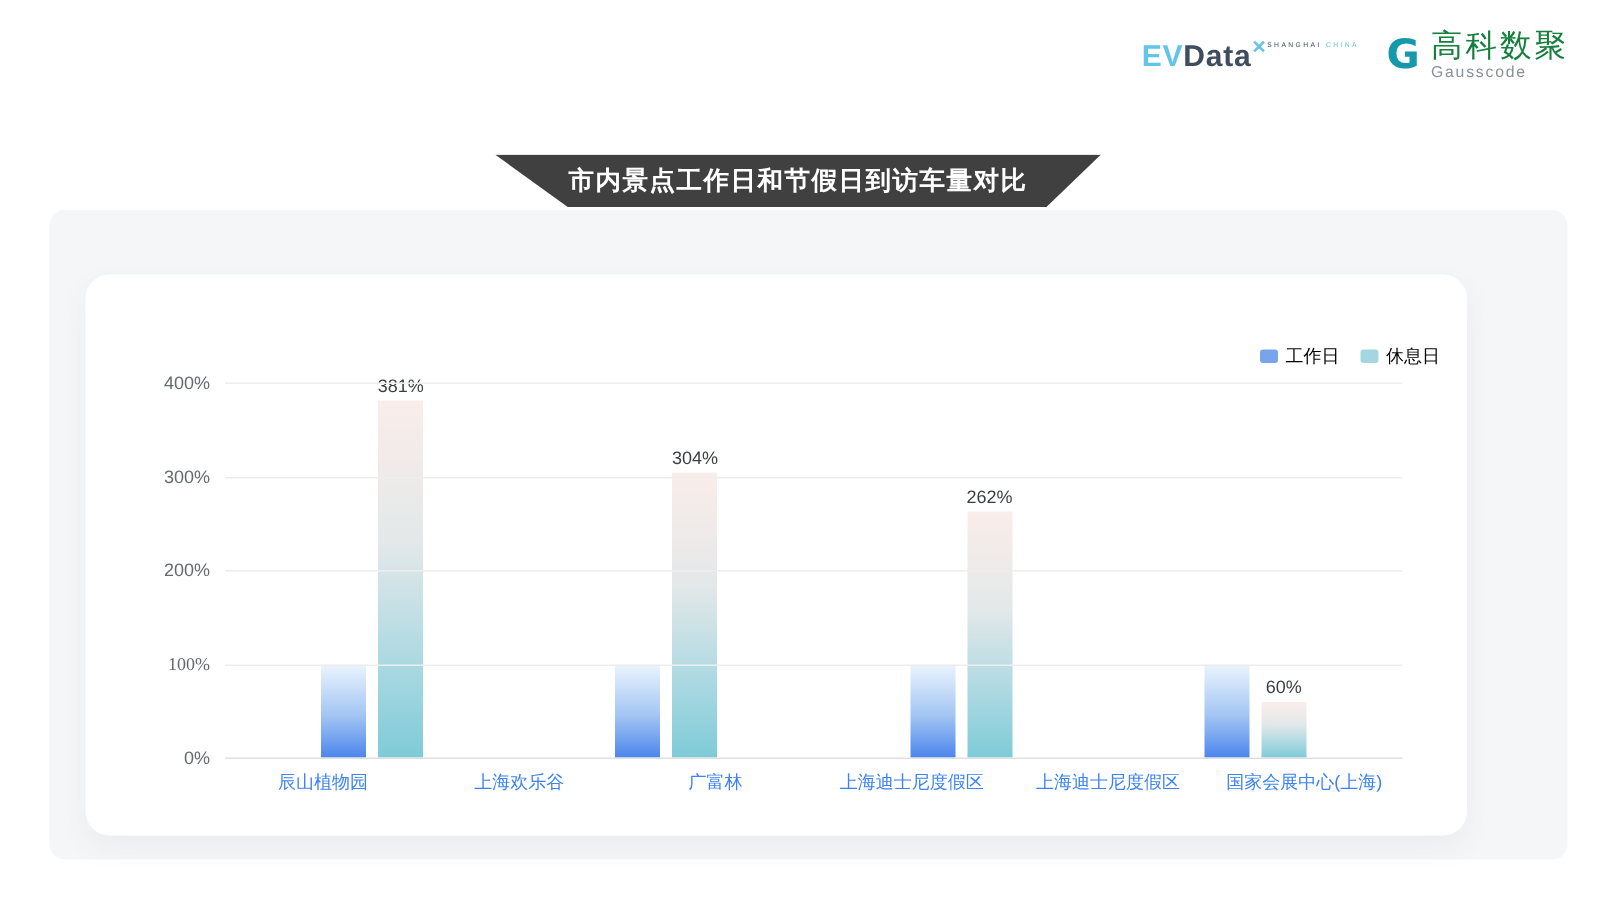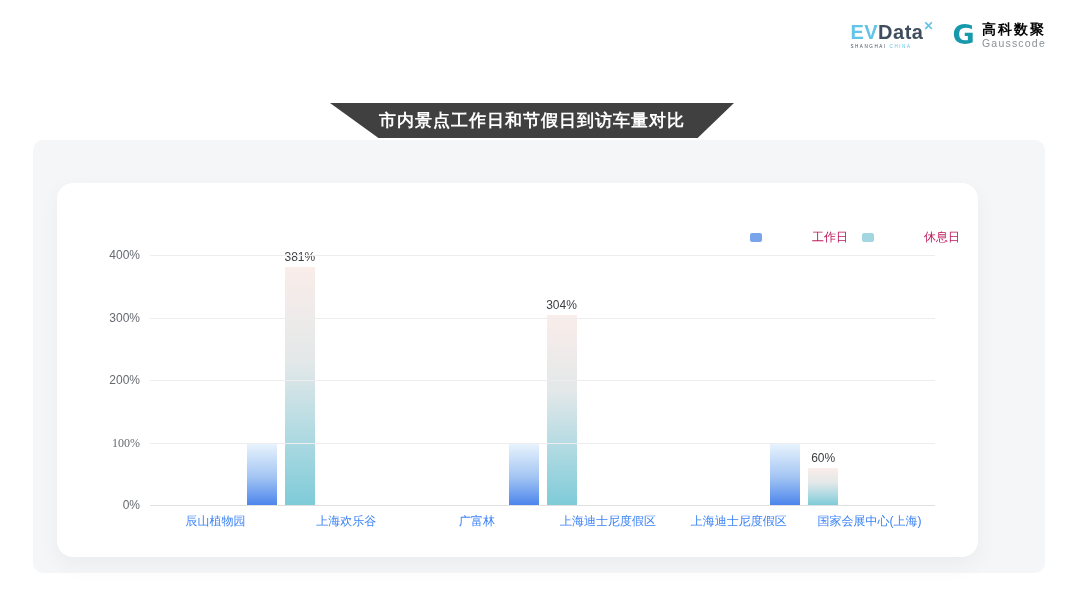--- a/index.html
+++ b/index.html
@@ -1,32 +1,32 @@
 <!DOCTYPE html>
 <html><head>
 <meta charset="utf-8">
 <style>
   * { margin:0; padding:0; box-sizing:border-box; }
   html,body { width:1080px; height:608px; background:#ffffff; overflow:hidden;
               font-family:"Liberation Sans", sans-serif; }
 
   
   .logos { position:absolute; top:20px; right:34px; display:flex; align-items:center; gap:16px; }
-  .evdata { display:flex; flex-direction:column; line-height:1; }
+  .evdata { display:flex; line-height:1; }
   .evdata-main { font-size:20px; font-weight:bold; letter-spacing:0.5px; }
   .evdata-ev   { color:#63c4e8; }
   .evdata-data { color:#3f4d5e; }
   .evdata-x    { color:#63c4e8; font-size:12px; vertical-align:9px; font-weight:bold; }
   .evdata-sub  { font-size:4.5px; letter-spacing:1.6px; margin-top:3px; color:#3f4d5e; }
   .evdata-sub .cn { color:#63c4e8; }
   .gausscode { display:flex; align-items:center; gap:5px; }
   .g-icon { width:27px; height:27px; color:#1799ac; font-size:27px; font-weight:bold;
             line-height:27px; text-align:center; font-family:"DejaVu Sans", sans-serif; }
   .g-text { display:flex; flex-direction:column; line-height:1; }
-  .g-cn { font-size:14px; font-weight:bold; color:#000000; letter-spacing:2px; }
+  .g-cn { font-size:21px; font-weight:normal; color:#15803d; letter-spacing:2px; }
   .g-en { font-size:10.5px; color:#8a9096; letter-spacing:1.2px; margin-top:2px; }
 
   
   .banner { position:absolute; left:330px; top:103px; width:404px; height:35px;
             background:#404040;
             clip-path:polygon(0 0, 100% 0, 91% 100%, 12% 100%);
             display:flex; align-items:center; justify-content:center; z-index:5; }
   .banner-title { color:#ffffff; font-size:17px; font-weight:bold; letter-spacing:1px; }
 
   
@@ -35,21 +35,21 @@
   .card  { position:absolute; left:24px; top:43px; width:921px; height:374px;
            background:#ffffff; border-radius:16px;
            box-shadow:0 8px 20px rgba(80,90,110,0.06); }
 
   
   .legend { position:absolute; top:46px; right:18px; display:flex; gap:14px; align-items:center; }
   .legend-item { display:flex; align-items:center; gap:5px; cursor:pointer; }
   .legend-swatch { width:12px; height:9px; border-radius:2px; }
   .swatch-workday { background:#78a4ec; }
   .swatch-holiday { background:#a3d6e0; }
-  .legend-label { font-size:12px; color:#be185d;margin-left:45px; }
+  .legend-label { font-size:12px; color:#000000; }
 
   
   .plot { position:absolute; left:93px; top:72px; width:785px; height:250px; }
   .gridline { position:absolute; left:0; width:100%; height:1px; background:#ededed; }
   .gridline.base { background:#e0e0e0; }
   .y-tick { position:absolute; right:calc(100% + 10px); transform:translateY(-50%);
             font-size:12px; color:#666a70; white-space:nowrap; }
   .groups { position:absolute; left:0; bottom:0; width:100%; height:100%;
             display:flex; }
   .group { flex:1; display:flex; align-items:flex-end; justify-content:center; gap:8px; }
@@ -105,20 +105,26 @@
             </div>
           </div>
           <div class="group">
             <div class="bar bar-s0" style="height: 25%;"></div>
             <div class="bar bar-s1" style="height: 76%;">
               <span class="bar-value">304%</span>
             </div>
           </div>
           <div class="group">
             <div class="bar bar-s0" style="height: 25%;"></div>
+            <div class="bar bar-s1" style="height: 65.5%;">
+              <span class="bar-value">262%</span>
+            </div>
+          </div>
+          <div class="group">
+            <div class="bar bar-s0" style="height: 25%;"></div>
             <div class="bar bar-s1" style="height: 15%;">
               <span class="bar-value">60%</span>
             </div>
           </div>
         </div>
     <div class="gridline" style="top: 0%;">
           <span class="y-tick" style="top: 0px;">400%</span>
         </div>
         <div class="gridline" style="top: 25%;">
           <span class="y-tick" style="top: 0px;">300%</span>

